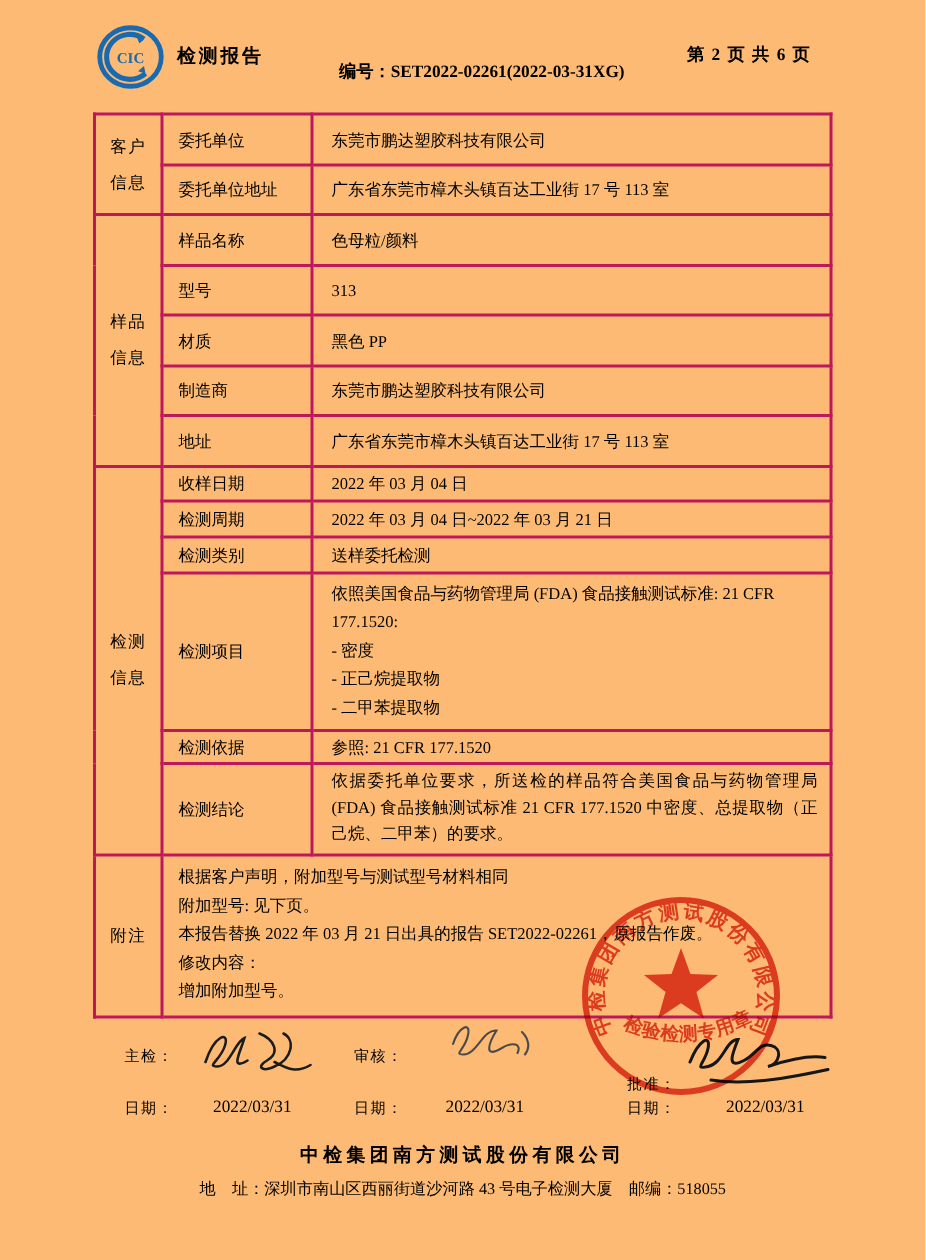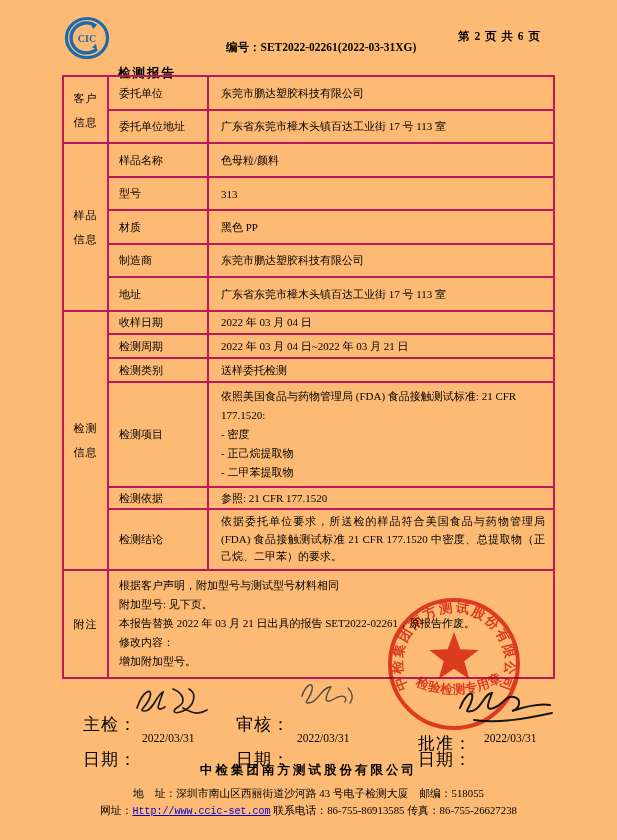--- a/index.html
+++ b/index.html
@@ -2,38 +2,38 @@
 <html><head>
 <meta charset="utf-8">
 <style>
   * { margin:0; padding:0; box-sizing:border-box; }
   html,body { background:#ffffff; }
   body { width:617px; height:840px; font-family:"Liberation Serif", serif; color:#000; position:relative; }
   .page { position:relative; width:617px; height:840px; background:#fdba74; overflow:hidden; }
 
   
   .hdr-logo { position:absolute; left:63px; top:15px; width:48px; height:46px; }
-  .hdr-title { position:absolute; left:118px; top:29px; font-size:12.5px; font-weight:bold; letter-spacing:2px;margin-top:36px; }
+  .hdr-title { position:absolute; left:118px; top:29px; font-size:12.5px; font-weight:bold; letter-spacing:2px; }
   .hdr-no { position:absolute; left:226px; top:29px; font-size:11.5px; font-weight:bold;margin-top:11px; }
   .hdr-page { position:absolute; left:458px; top:29px; font-size:11.5px; font-weight:bold; letter-spacing:1px;text-align:center; }
 
   
   table.report { position:absolute; left:62px; top:75px; width:491px; border-collapse:collapse; table-layout:fixed; }
   table.report td { border:2px solid #be185d; font-size:11px; vertical-align:middle; overflow:hidden; }
   td.sec { text-align:center; white-space:pre-line; line-height:24px; letter-spacing:1px; }
   td.lbl { padding-left:10px; }
   td.val { padding-left:12px; padding-right:8px; }
   td.val.multi { white-space:pre-line; line-height:19px; padding-top:4px; padding-bottom:4px; vertical-align:top; }
   td.val.just { text-align:justify; line-height:17.5px; padding-top:3px; padding-bottom:3px; }
   td.note { padding:5px 10px; white-space:pre-line; line-height:19.2px; vertical-align:top; }
   tr.r34{height:34px} tr.r33{height:33px} tr.r23{height:23px} tr.r24{height:24px}
   tr.r95{height:95px} tr.r22{height:22px} tr.r52{height:52px} tr.r97{height:97px}
 
   
-  .sig-label { position:absolute; font-size:17px; letter-spacing:1px;margin-top:16px; }
+  .sig-label { position:absolute; font-size:10px; letter-spacing:1px; }
   .sig-date-val { position:absolute; font-size:11.5px; }
   .sig-svg { position:absolute; }
 
   
   .stamp { position:absolute; left:384px; top:593px; width:140px; height:142px; mix-blend-mode:multiply; opacity:.88; }
 
   
   .footer { position:absolute; left:0; top:762px; width:617px; text-align:center; }
   .f-company { font-size:12.5px; font-weight:bold; letter-spacing:3px; margin-bottom:6px; }
   .f-line { font-size:10.8px; line-height:17px; }
@@ -169,19 +169,15 @@
       <textPath href="#ringPath" startOffset="2" textLength="214" lengthAdjust="spacing">中检集团南方测试股份有限公司</textPath>
     </text>
     <text font-size="12.5" font-weight="bold" fill="#d93a2b" font-family="Liberation Serif, serif">
       <textPath href="#innerPath" startOffset="8" textLength="90" lengthAdjust="spacing">检验检测专用章</textPath>
     </text>
   </svg>
 
   <div class="footer">
     <div class="f-company">中检集团南方测试股份有限公司</div>
     <div class="f-line">地　址：深圳市南山区西丽街道沙河路 43 号电子检测大厦　邮编：518055</div>
-    <div class="f-line">
-      <span>网址：</span><span class="f-url">Http://www.ccic-set.com</span>
-      <span>联系电话：86-755-86913585  传真：86-755-26627238</span>
-    </div>
   </div>
 
 </div>
 
 </body></html>

